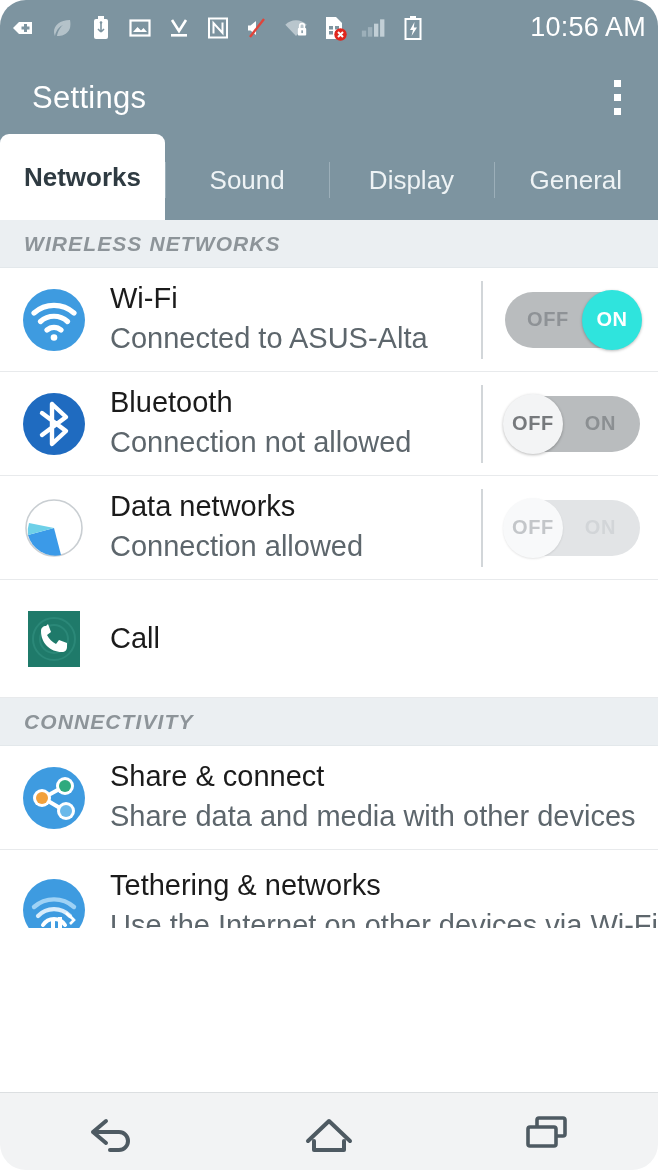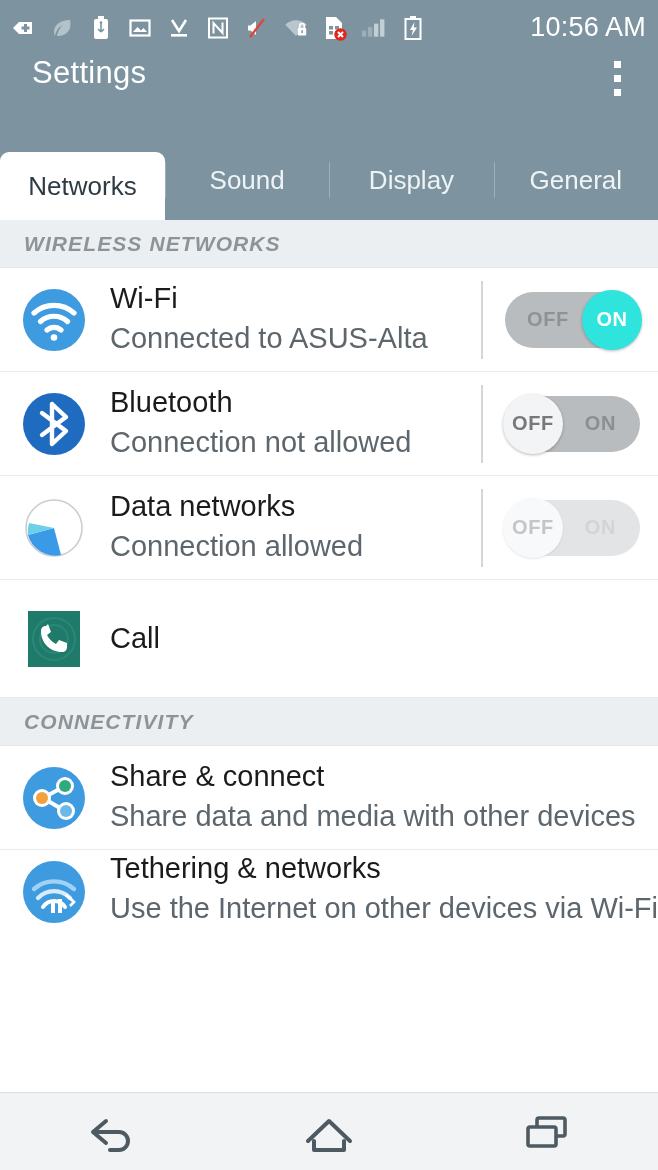--- a/index.html
+++ b/index.html
@@ -2,52 +2,52 @@
 <html><head>
 <meta charset="utf-8">
 <style>
   html,body{margin:0;padding:0;}
   body{
     width:658px;height:1170px;overflow:hidden;
     background:#ffffff;
     font-family:"Liberation Sans", sans-serif;
     -webkit-font-smoothing:antialiased;
   }
-  .phone{position:relative;width:658px;height:1170px;overflow:hidden;background:#fff;}
+  .phone{position:relative;width:658px;height:1170px;overflow:hidden;background:#fff;border-radius:26px;}
 
   
   .statusbar{
     height:55px;background:#7d94a0;display:flex;align-items:center;
     padding:0 12px 0 10px;box-sizing:border-box;
   }
   .sb-left{display:flex;align-items:center;gap:13px;flex:1;}
   .sb-right{display:flex;align-items:center;gap:10px;}
   .sb-ico{width:26px;height:30px;display:flex;align-items:center;justify-content:center;flex:0 0 auto;}
   .sb-ico svg{display:block;}
   .clock{color:#fff;font-size:27px;letter-spacing:.2px;margin-left:4px;}
 
   
   .actionbar{
-    height:85px;background:#7d94a0;display:flex;
+    height:85px;background:#7d94a0;display:flex;align-items:center;
     padding:0 24px 0 32px;box-sizing:border-box;position:relative;gap:24px;
   }
   .app-title{color:#fff;font-size:31px;font-weight:400;letter-spacing:.3px;}
   .overflow{margin-left:auto;width:34px;height:46px;display:flex;flex-direction:column;
     align-items:center;justify-content:center;gap:7px;}
   .overflow i{display:block;width:7px;height:7px;background:#fff;}
 
   
   .tabbar{height:80px;background:#7d94a0;display:flex;align-items:flex-end;position:relative;}
   .tab{
     flex:1;height:80px;display:flex;align-items:center;justify-content:center;
     color:#eef3f5;font-size:26px;position:relative;box-sizing:border-box;
   }
   .tab.active{
-    background:#ffffff;color:#2f3b42;font-weight:400;
-    border-radius:9px 9px 0 0;flex:0 0 165px;height:68px;
+    background:#ffffff;color:#2f3b42;font-weight:700;
+    border-radius:9px 9px 0 0;flex:0 0 165px;height:86px;
   }
   .tab .divider{
     position:absolute;left:0;top:22px;width:1px;height:36px;background:#9cafb9;
   }
 
   
   .section{
     height:48px;background:#ebeff2;display:flex;align-items:center;
     padding-left:24px;box-sizing:border-box;
     border-bottom:1px solid #e3e8eb;
@@ -101,21 +101,21 @@
   .toggle.off .thumb span{color:#76797c;}
   .toggle.off .lbl.on{color:#8b8f92;}
 
   
   .toggle.disabled{background:#e2e4e6;}
   .toggle.disabled .thumb{left:-2px;background:#f8f9fa;box-shadow:0 1px 2px rgba(0,0,0,.10);}
   .toggle.disabled .thumb span{color:#c3c6c9;}
   .toggle.disabled .lbl.on{color:#d2d5d8;}
 
   
-  .row.clipped{height:78px;border-bottom:none;overflow:hidden;align-items:flex-end;padding-top:16px;}
+  .row.clipped{height:78px;border-bottom:none;overflow:hidden;align-items:flex-start;padding-top:16px;}
   .row.clipped .row-ico{margin-top:8px;}
   .row.clipped .row-text{margin-top:2px;}
 
   
   .navbar{
     position:absolute;left:0;bottom:0;width:658px;height:78px;background:#f2f3f4;
     display:flex;align-items:center;justify-content:space-around;
     border-top:1px solid #dcdfe1;box-sizing:border-box;
   }
   .nav-btn{width:120px;height:78px;display:flex;align-items:center;justify-content:center;}

